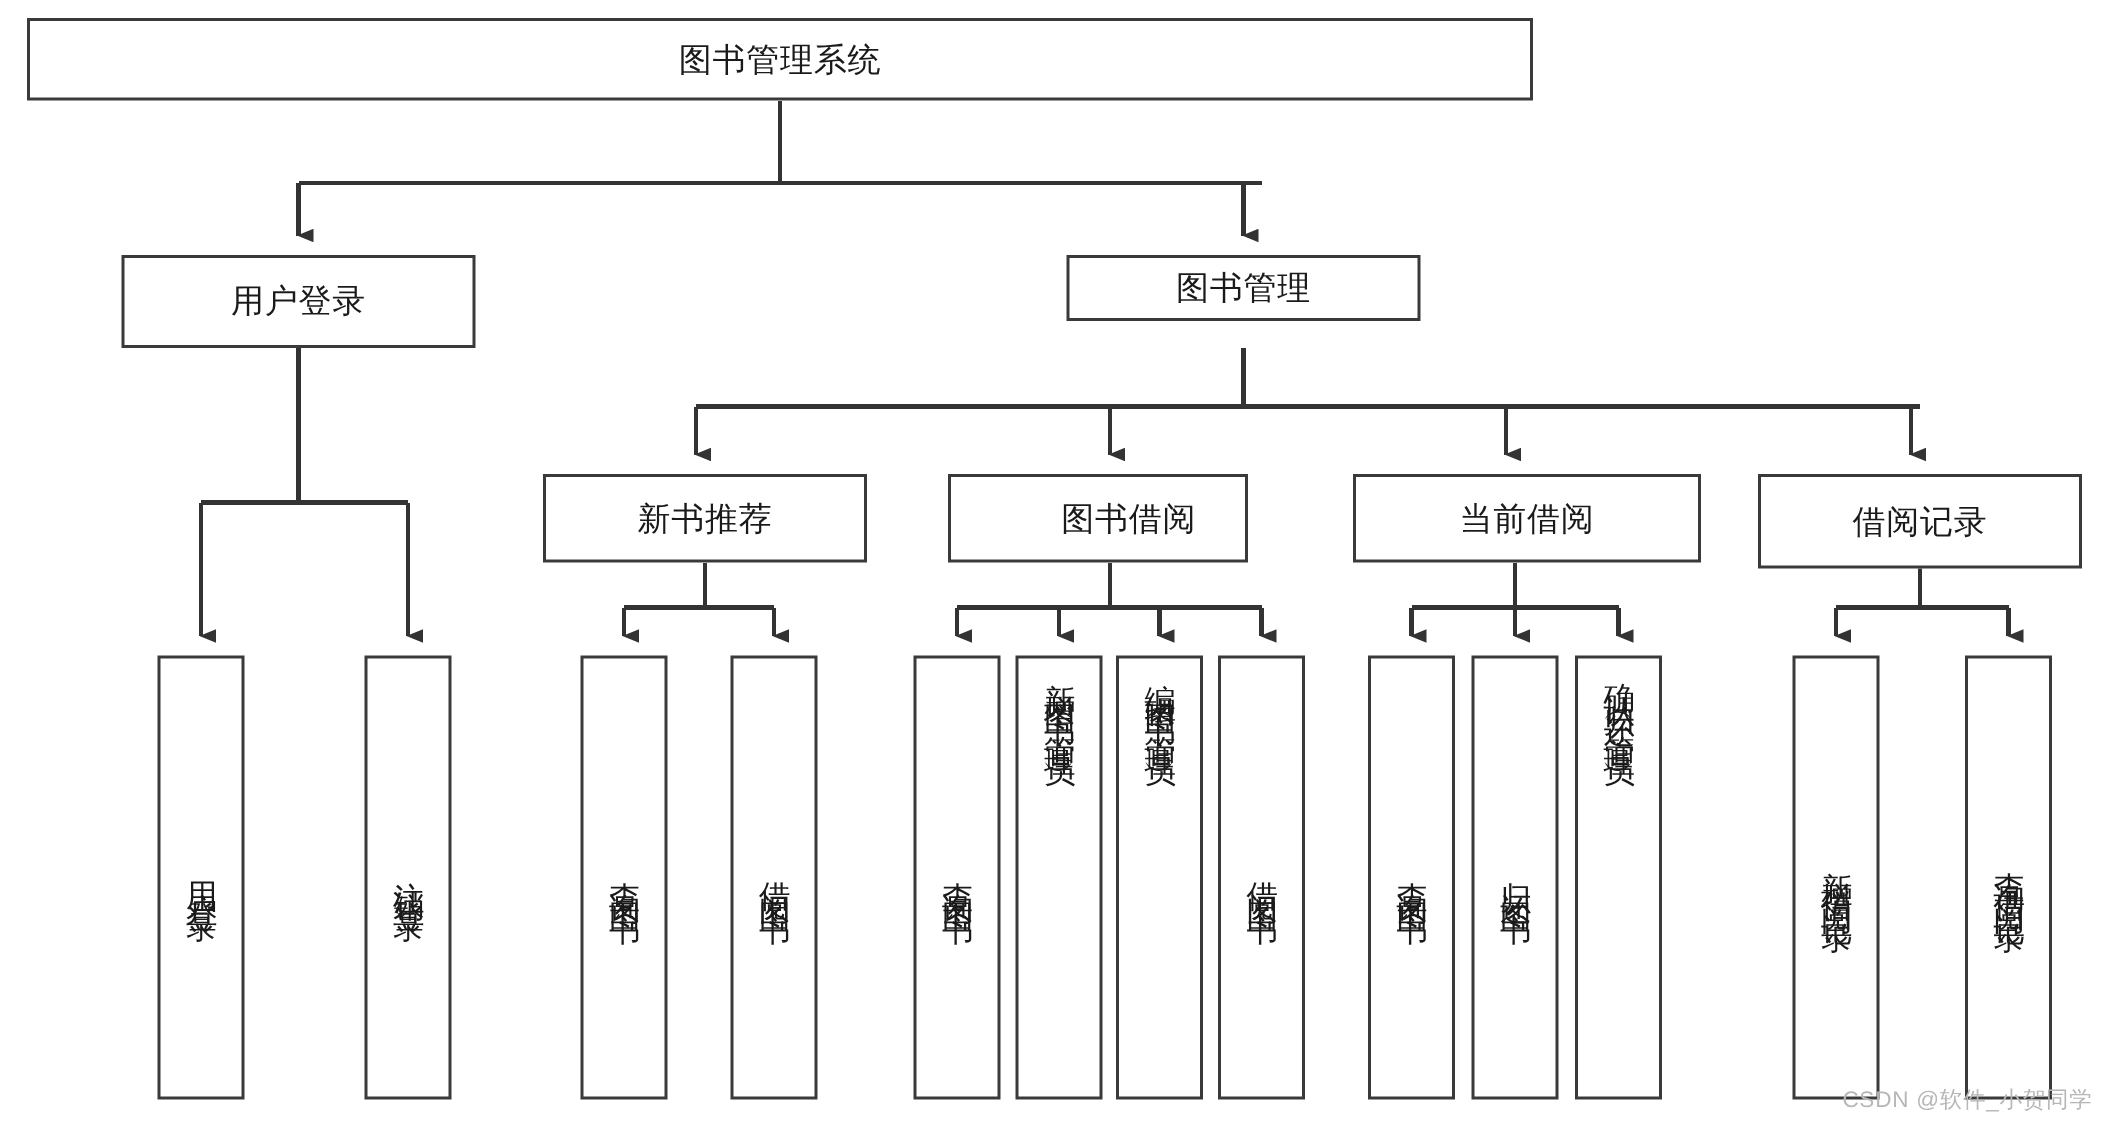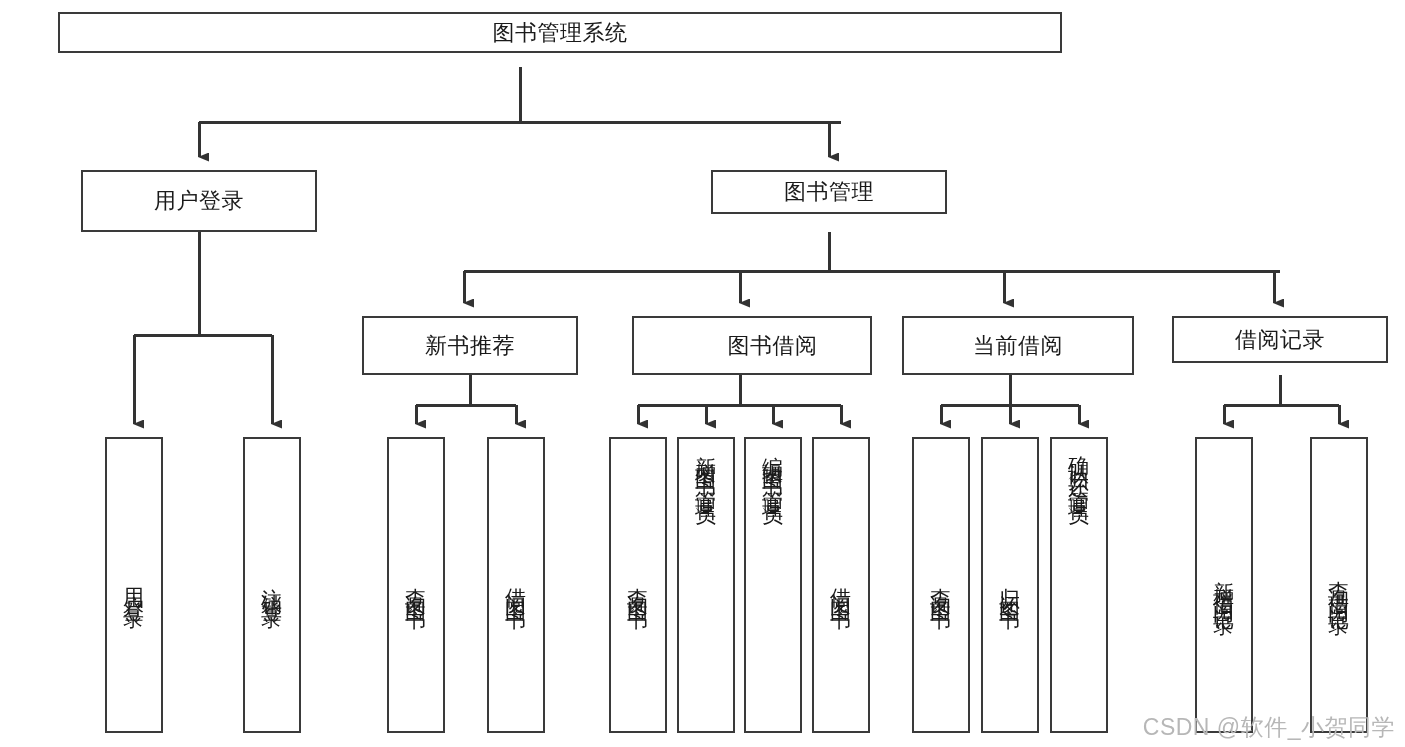--- a/index.html
+++ b/index.html
@@ -59,21 +59,21 @@
     line-height: 1;
     white-space: nowrap;
   }
   .node-box.leaf.center-text {
     align-items: center;
   }
   .watermark {
     position: absolute;
     right: 10px;
     bottom: 4px;
-    font-size: 23px;
+    font-size: 15px;
     color: #b7b7b7;
     letter-spacing: 0.5px;
     white-space: nowrap;
     user-select: none;
   }
 </style>
 </head>
 <body>
 
 <div id="diagram-root">
@@ -121,41 +121,41 @@
       <path d="M 1010,405 L 1010,424" marker-end="url(#arrowhead)"></path>
       <path d="M 1079,405 L 1079,424" marker-end="url(#arrowhead)"></path>
 
       <path d="M 1280,375 L 1280,405"></path>
       <path d="M 1224,405 L 1339,405"></path>
       <path d="M 1224,405 L 1224,424" marker-end="url(#arrowhead)"></path>
       <path d="M 1339,405 L 1339,424" marker-end="url(#arrowhead)"></path>
     </g>
   </svg>
 
-  <div class="node-box" style="left:18px; top:12px; width:1004px; height:41px;margin-left:40px;">
+  <div class="node-box" style="left:18px; top:12px; width:1004px; height:55px;">
     <span class="node-label">图书管理系统</span>
   </div>
 
   <div class="node-box" style="left:81px; top:170px; width:236px; height:62px;">
     <span class="node-label">用户登录</span>
   </div>
   <div class="node-box" style="left:711px; top:170px; width:236px; height:44px;">
     <span class="node-label">图书管理</span>
   </div>
 
   <div class="node-box" style="left:362px; top:316px; width:216px; height:59px;">
     <span class="node-label">新书推荐</span>
   </div>
-  <div class="node-box" style="left:632px; top:316px; width:240px; height:59px;padding-left:41px;">
+  <div class="node-box" style="left:632px; top:316px; width:200px; height:59px;padding-left:41px;">
     <span class="node-label">图书借阅</span>
   </div>
   <div class="node-box" style="left:902px; top:316px; width:232px; height:59px;">
     <span class="node-label">当前借阅</span>
   </div>
-  <div class="node-box" style="left:1172px; top:316px; width:216px; height:47px;">
+  <div class="node-box" style="left:1172px; top:316px; width:216px; height:63px;">
     <span class="node-label">借阅记录</span>
   </div>
 
   <div class="node-box leaf center-text" style="left:105px; top:437px; width:58px; height:296px;">
     <span class="node-label">用户登录</span>
   </div>
   <div class="node-box leaf center-text" style="left:243px; top:437px; width:58px; height:296px;">
     <span class="node-label">注销登录</span>
   </div>
 

